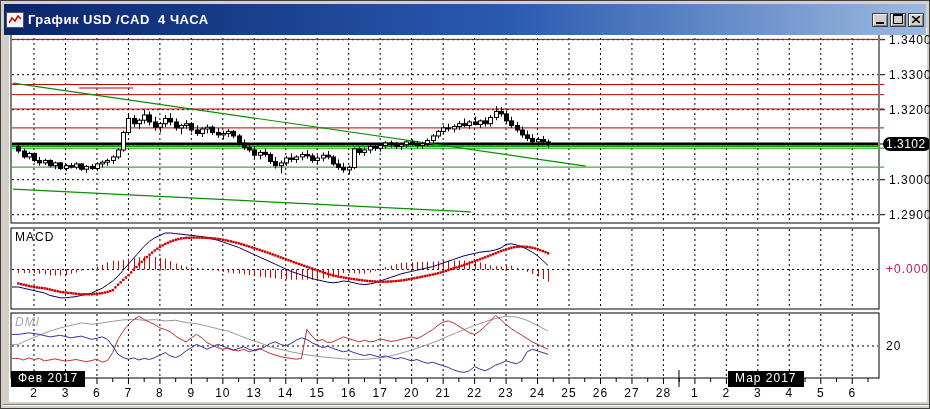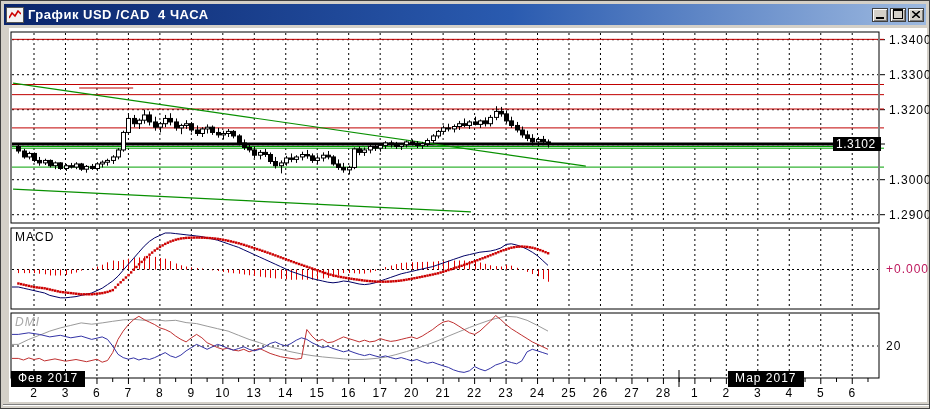--- a/index.html
+++ b/index.html
@@ -1,19 +1,19 @@
 <!DOCTYPE html>
 <html><head>
 <meta charset="utf-8">
 <style>
   html,body{margin:0;padding:0;background:#fff;}
   .window{position:relative;width:930px;height:409px;background:#d4d0c8;
           font-family:"Liberation Sans",sans-serif;overflow:hidden;
           border:1px solid #404040;box-sizing:border-box;}
-  .titlebar{position:absolute;left:3px;top:3px;right:3px;height:21px;z-index:3;
+  .titlebar{position:absolute;left:3px;top:3px;right:3px;height:31px;z-index:3;
             background:linear-gradient(90deg,#0a246a 0%,#2a5bb0 55%,#9db9e0 100%);
             display:flex;align-items:center;}
   .app-icon{width:16px;height:14px;margin:0 4px 0 2px;background:#f4f4f4;
             border:1px solid #555;display:flex;align-items:center;justify-content:center;}
   .title{color:#fff;font-size:13px;font-weight:bold;letter-spacing:0.5px;white-space:pre;}
   .winbtns{margin-left:auto;display:flex;gap:2px;margin-right:2px;}
   .wbtn{width:16px;height:14px;background:#d4d0c8;border:1px solid #404040;
         box-shadow:inset 1px 1px 0 #fff, inset -1px -1px 0 #808080;
         padding:0;display:flex;align-items:flex-end;justify-content:center;cursor:default;}
   .glyph-min{width:8px;height:2px;background:#000;margin-bottom:2px;}
@@ -22,23 +22,23 @@
   svg.chart{position:absolute;left:0;top:0;z-index:1;}
   .lbl{position:absolute;z-index:2;font-size:12px;letter-spacing:1px;white-space:nowrap;}
   .macd-lbl{left:14px;top:229px;color:#000000;}
   .dmi-lbl{left:14px;top:314px;color:#a8a8a8;font-style:italic;}
   .macd-zero{left:885px;top:261px;color:#be185d;}
   .dmi-20{left:885px;top:338px;color:#000;}
   .month-box{position:absolute;z-index:2;background:#000;color:#fff;font-size:12px;
              letter-spacing:1px;height:16px;line-height:14px;padding:0 7px;}
   .feb{left:10px;top:370px;}
   .mar{left:679px;top:370px;margin-left:48px;}
-  .cur-price{position:absolute;z-index:2;left:832px;top:136px;width:48px;height:14px;
+  .cur-price{position:absolute;z-index:2;left:882px;top:136px;width:48px;height:14px;
              background:#000;color:#fff;font-size:12px;line-height:14px;
-             letter-spacing:0.5px;padding-left:3px;box-sizing:border-box;}
+             letter-spacing:0.5px;padding-left:3px;box-sizing:border-box;border-radius:7px;}
   svg text{font-family:"Liberation Sans",sans-serif;font-size:12px;fill:#000;letter-spacing:1px;}
 </style>
 </head>
 <body>
 
 <div class="window">
   <div class="titlebar">
     <span class="app-icon">
       <svg width="12" height="10" viewBox="0 0 12 10">
         <polyline points="0,8 3,3 6,6 9,1 12,4" fill="none" stroke="#cc0000" stroke-width="1.5"></polyline>

